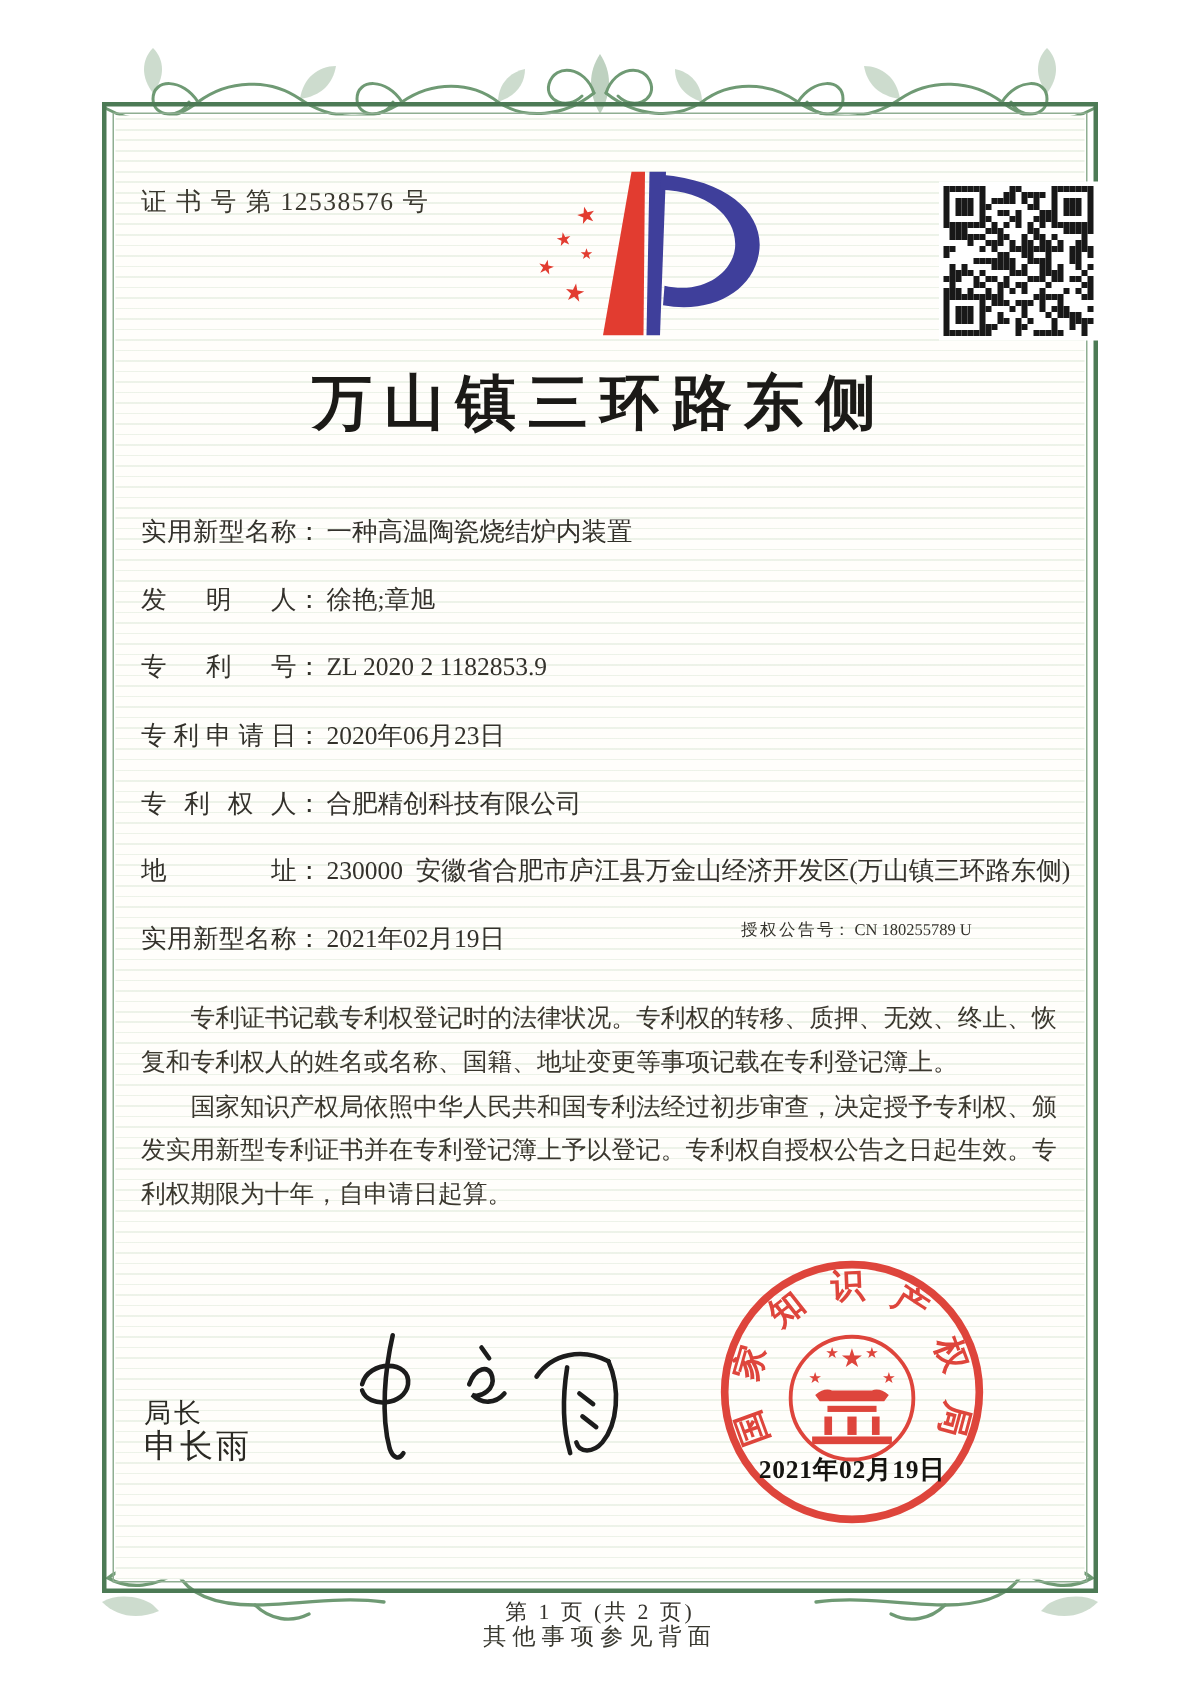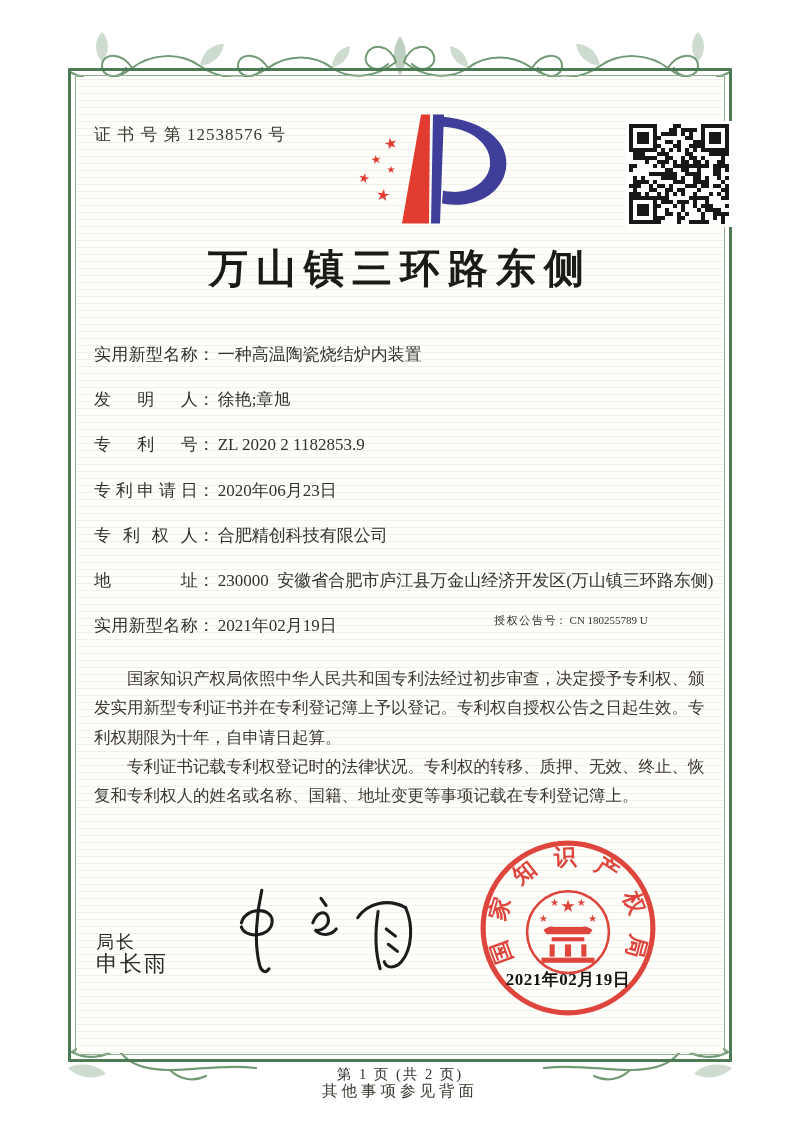--- a/index.html
+++ b/index.html
@@ -776,22 +776,22 @@
       </div>
       <div class="grant-right">
         <span class="f-label">授权公告号</span>
           <span class="f-colon">：</span>
         <span class="f-value">CN 180255789 U</span>
       </div>
     </div>
   </div>
 
   <div class="paras">
+    <p>专利证书记载专利权登记时的法律状况。专利权的转移、质押、无效、终止、恢复和专利权人的姓名或名称、国籍、地址变更等事项记载在专利登记簿上。</p>
     <p>国家知识产权局依照中华人民共和国专利法经过初步审查，决定授予专利权、颁发实用新型专利证书并在专利登记簿上予以登记。专利权自授权公告之日起生效。专利权期限为十年，自申请日起算。</p>
-    <p>专利证书记载专利权登记时的法律状况。专利权的转移、质押、无效、终止、恢复和专利权人的姓名或名称、国籍、地址变更等事项记载在专利登记簿上。</p>
   </div>
 
   <div class="director-title">局长</div>
   <div class="director-name">申长雨</div>
 
   <svg class="signature" viewBox="0 0 210 100">
     <g stroke="#1c1c1c" stroke-width="3" fill="none" stroke-linecap="round">
       <path d="M46,10 C41,32 38,62 44,84 C46,90 50,92 53,87"></path>
       <path d="M26,42 C30,26 58,26 56,42 C54,56 30,58 26,46"></path>
       <path d="M104,18 l5,7"></path>

